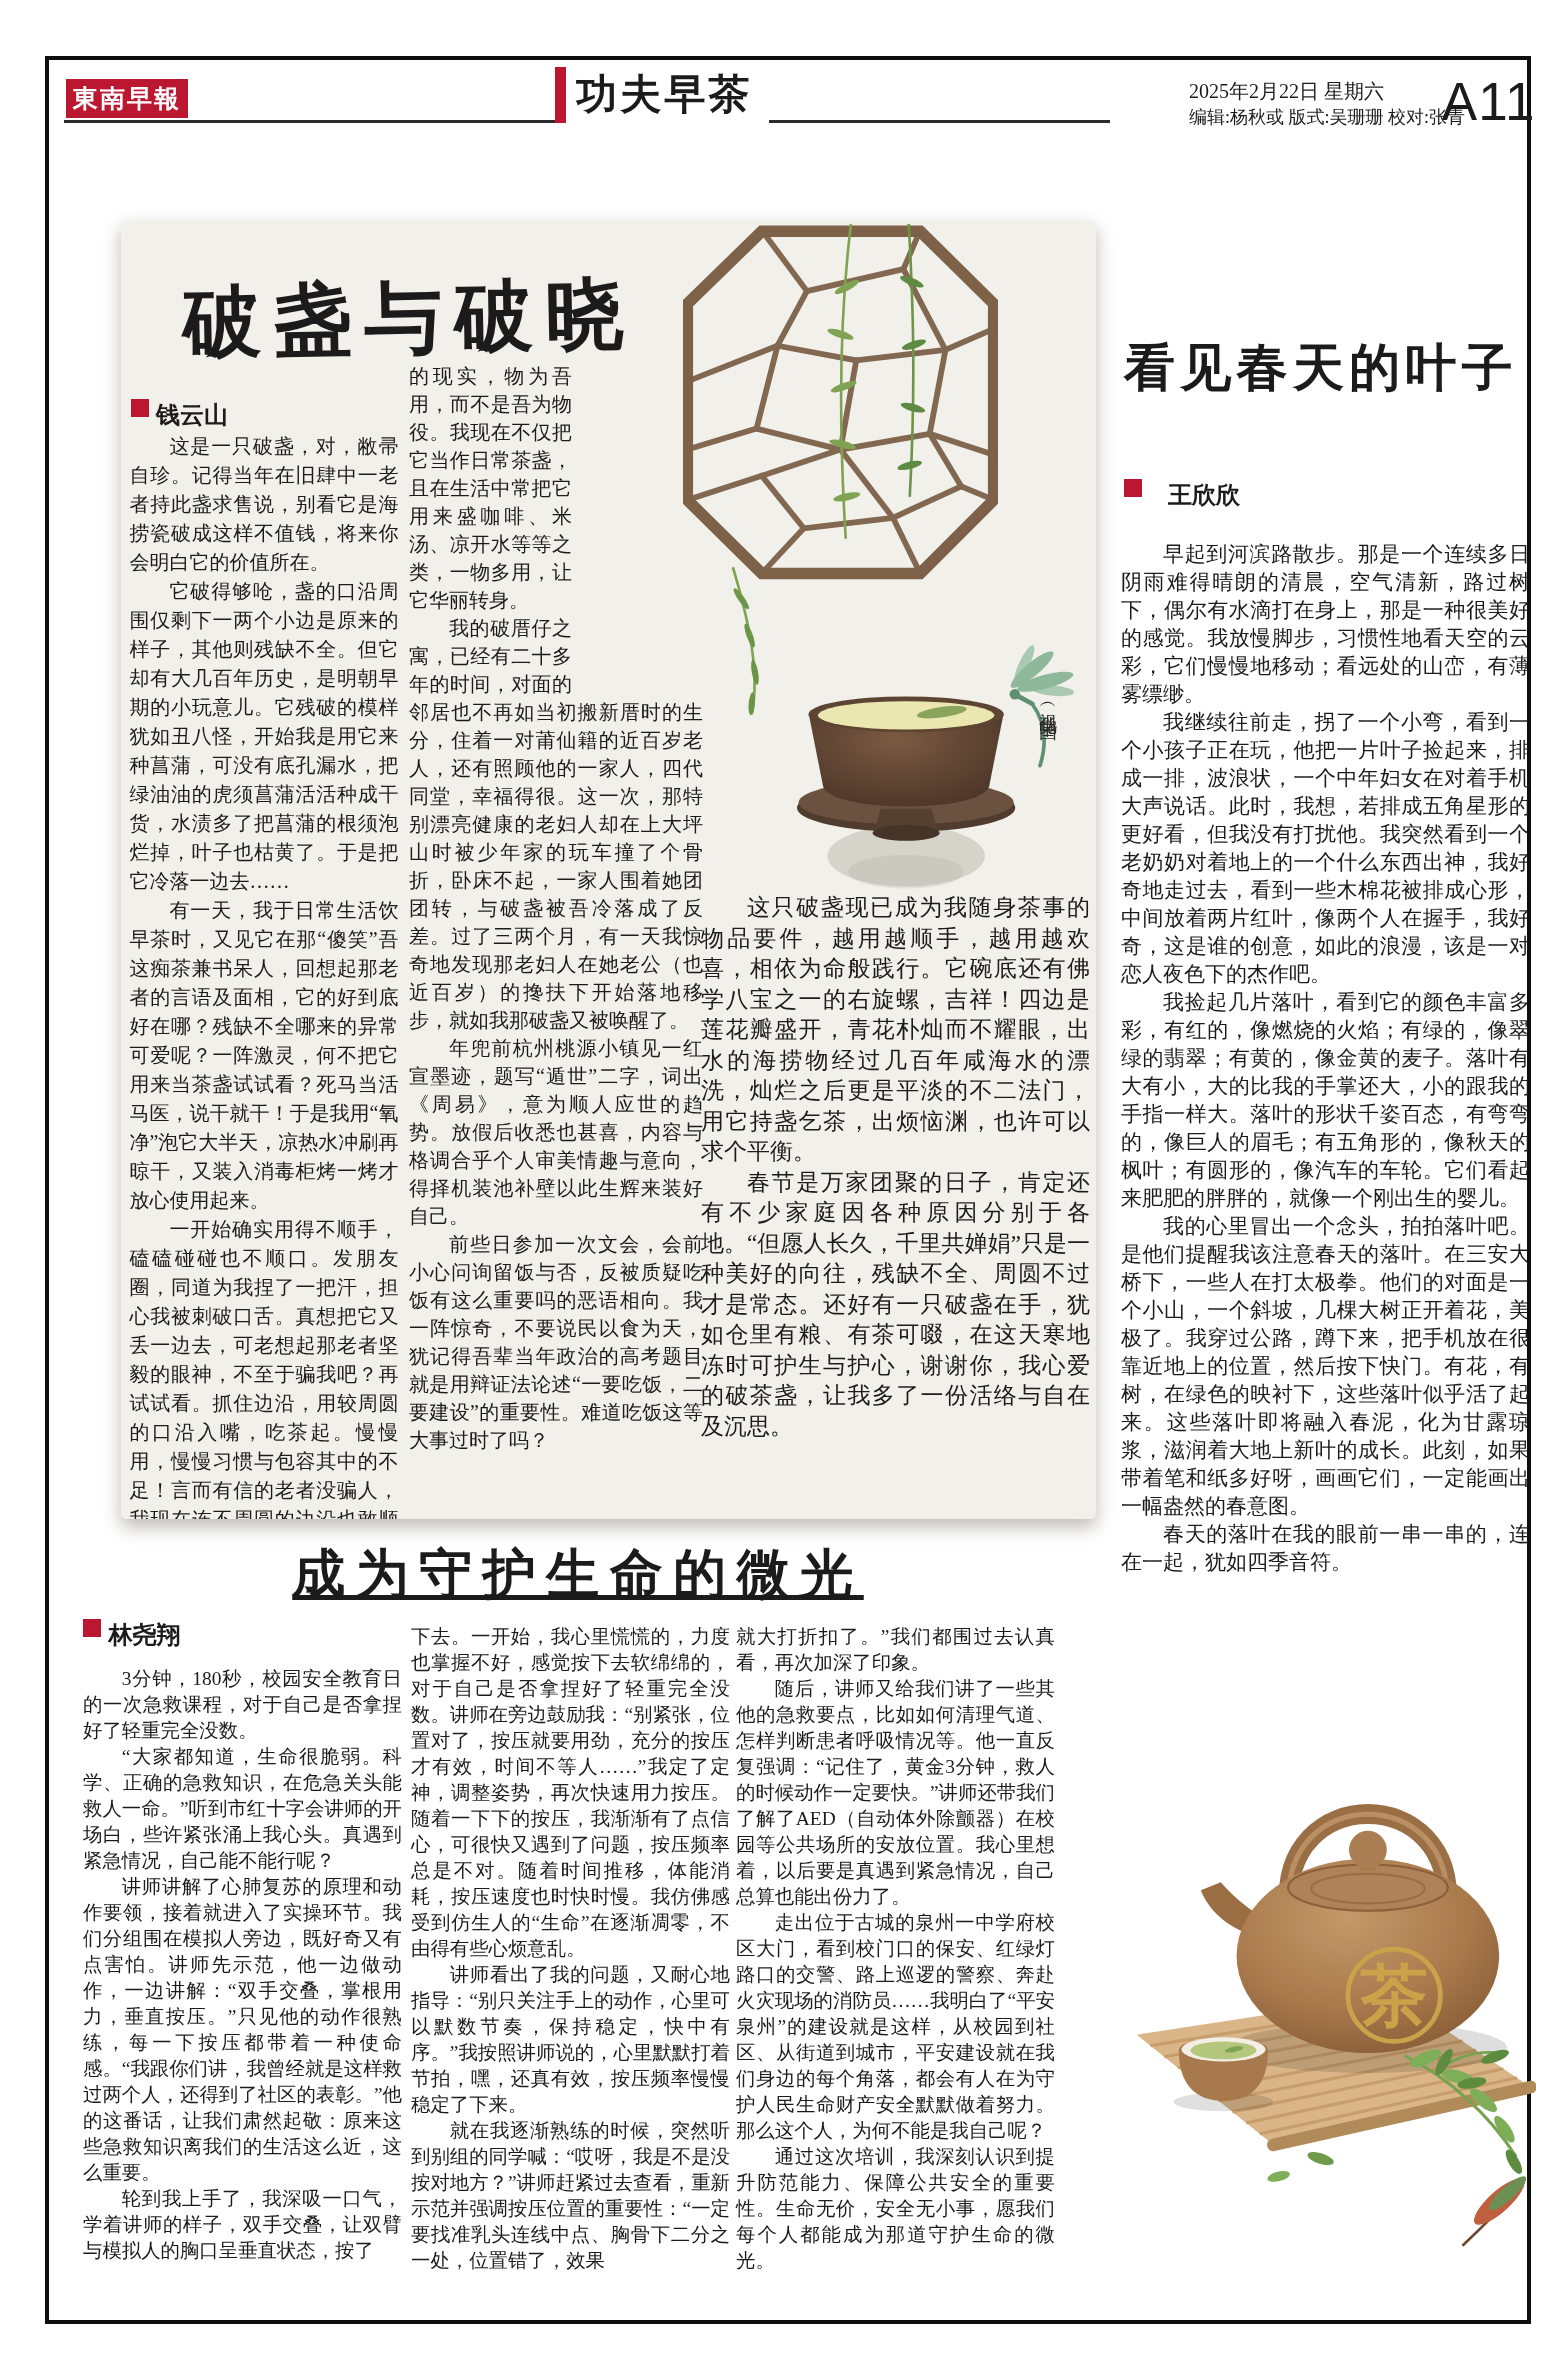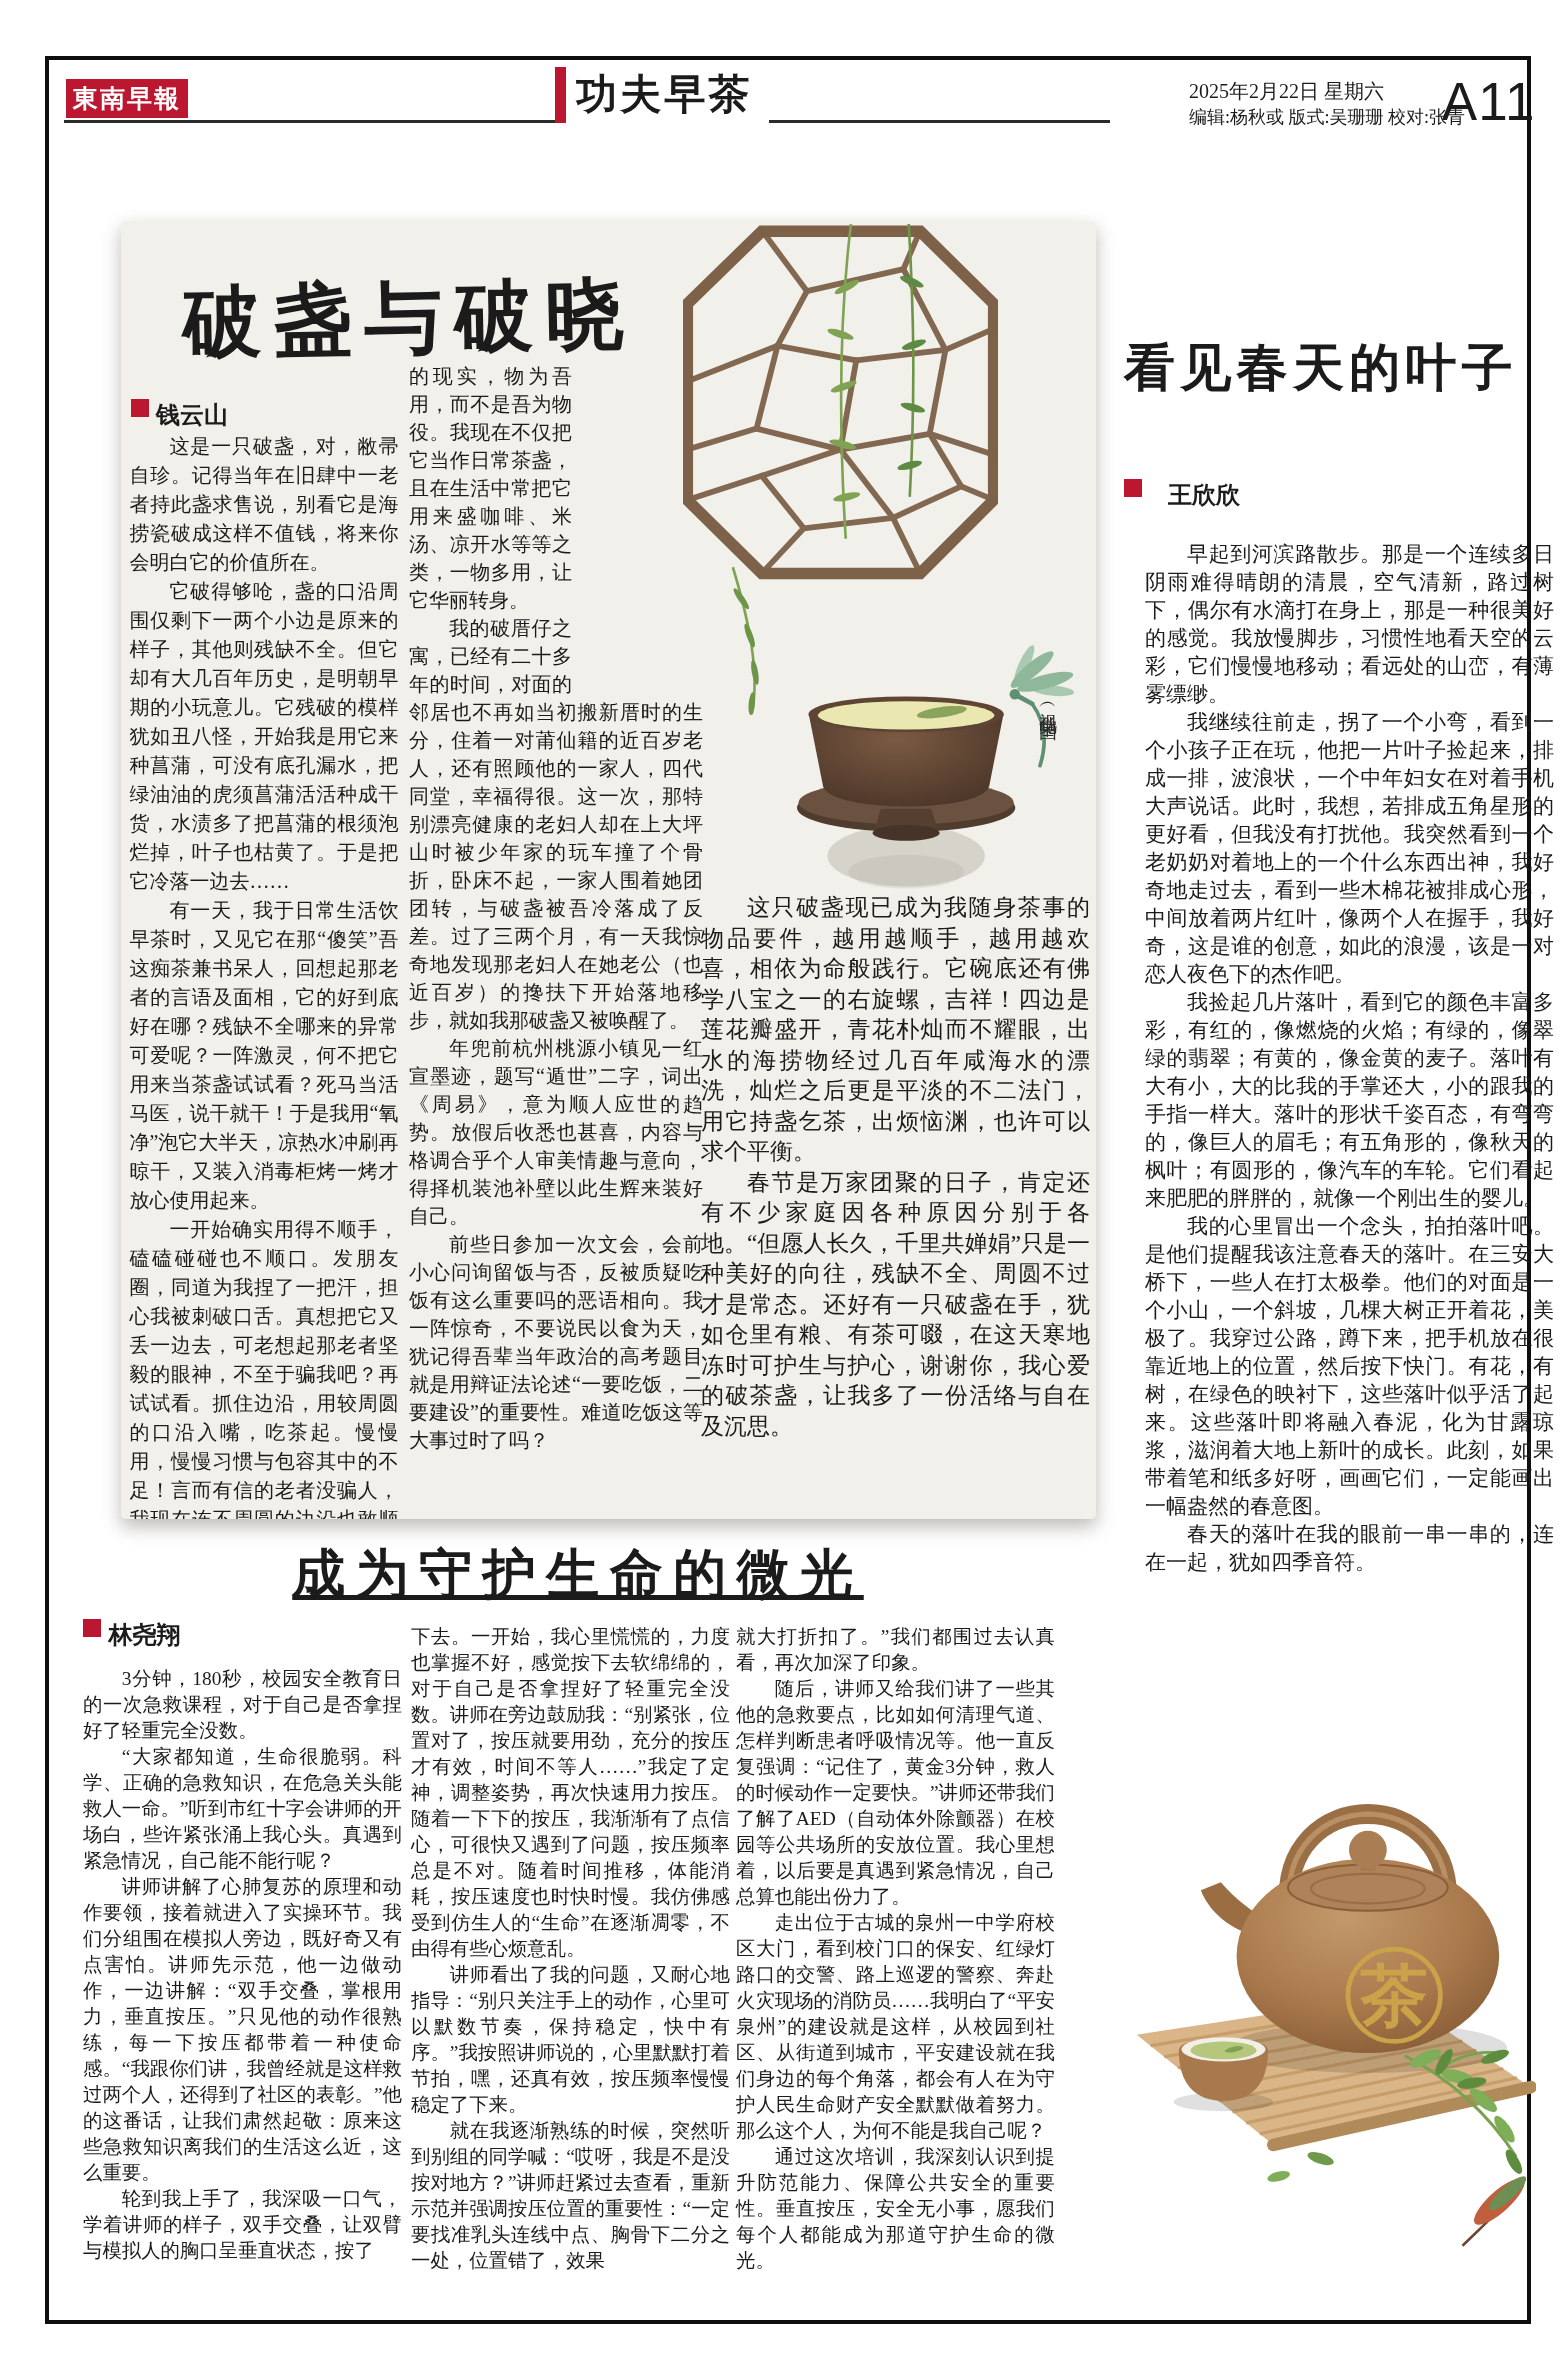--- a/index.html
+++ b/index.html
@@ -36,21 +36,21 @@
   .a1-col2{left:288px;top:141px;width:294px;font-size:20px;line-height:28px;}
   .a1-col2 .wrap-spacer{float:right;width:131px;height:320px;}
   .a1-col3{left:580px;top:672px;width:389px;font-size:23px;line-height:30.5px;}
   .window-svg{left:562px;top:2.6px;width:315px;height:362px;}
   .teacup-svg{left:575px;top:341px;width:394px;height:336px;}
   .photo-credit{left:915px;top:475px;writing-mode:vertical-rl;text-orientation:upright;
                 font-size:18px;letter-spacing:3.2px;color:#2a2a2a;}
   
   .a2-title{left:1124px;top:334px;width:410px;font-size:51px;font-weight:900;letter-spacing:5.3px;white-space:nowrap;}
   .a2-author{left:1124px;top:479px;gap:26px;}
-  .a2-text{left:1121px;top:540px;width:409px;font-size:21px;line-height:28px;margin-left:24px;}
+  .a2-text{left:1121px;top:540px;width:409px;font-size:21px;line-height:28px;}
   .a2-text p{margin:0;text-align:justify;text-indent:2em;}
   .teapot-svg{left:1121px;top:1709px;width:415px;height:562px;}
   
   .a3-title{left:221px;top:1539px;width:714px;text-align:center;font-size:53px;font-weight:900;
             letter-spacing:10.5px;white-space:nowrap;text-decoration:underline;}
   .a3-author{left:83px;top:1619px;}
   .a3-col{font-size:19.4px;line-height:26px;}
   .a3-col1{left:83px;top:1666px;width:319px;}
   .a3-col2{left:411px;top:1624px;width:319px;}
   .a3-col3{left:736px;top:1624px;width:319px;}
@@ -304,17 +304,17 @@
   </div>
   <div class="abs col a3-col a3-col2">
     <p>下去。一开始，我心里慌慌的，力度也掌握不好，感觉按下去软绵绵的，对于自己是否拿捏好了轻重完全没数。讲师在旁边鼓励我：“别紧张，位置对了，按压就要用劲，充分的按压才有效，时间不等人……”我定了定神，调整姿势，再次快速用力按压。随着一下下的按压，我渐渐有了点信心，可很快又遇到了问题，按压频率总是不对。随着时间推移，体能消耗，按压速度也时快时慢。我仿佛感受到仿生人的“生命”在逐渐凋零，不由得有些心烦意乱。</p>
     <p class="ind">讲师看出了我的问题，又耐心地指导：“别只关注手上的动作，心里可以默数节奏，保持稳定，快中有序。”我按照讲师说的，心里默默打着节拍，嘿，还真有效，按压频率慢慢稳定了下来。</p>
     <p class="ind">就在我逐渐熟练的时候，突然听到别组的同学喊：“哎呀，我是不是没按对地方？”讲师赶紧过去查看，重新示范并强调按压位置的重要性：“一定要找准乳头连线中点、胸骨下二分之一处，位置错了，效果</p>
   </div>
   <div class="abs col a3-col a3-col3">
     <p>就大打折扣了。”我们都围过去认真看，再次加深了印象。</p>
     <p class="ind">随后，讲师又给我们讲了一些其他的急救要点，比如如何清理气道、怎样判断患者呼吸情况等。他一直反复强调：“记住了，黄金3分钟，救人的时候动作一定要快。”讲师还带我们了解了AED（自动体外除颤器）在校园等公共场所的安放位置。我心里想着，以后要是真遇到紧急情况，自己总算也能出份力了。</p>
     <p class="ind">走出位于古城的泉州一中学府校区大门，看到校门口的保安、红绿灯路口的交警、路上巡逻的警察、奔赴火灾现场的消防员……我明白了“平安泉州”的建设就是这样，从校园到社区、从街道到城市，平安建设就在我们身边的每个角落，都会有人在为守护人民生命财产安全默默做着努力。那么这个人，为何不能是我自己呢？</p>
-    <p class="ind">通过这次培训，我深刻认识到提升防范能力、保障公共安全的重要性。垂直按压，安全无小事，愿我们每个人都能成为那道守护生命的微光。</p>
+    <p class="ind">通过这次培训，我深刻认识到提升防范能力、保障公共安全的重要性。生命无价，安全无小事，愿我们每个人都能成为那道守护生命的微光。</p>
   </div>
 
 </div>
 
 
 </body></html>

